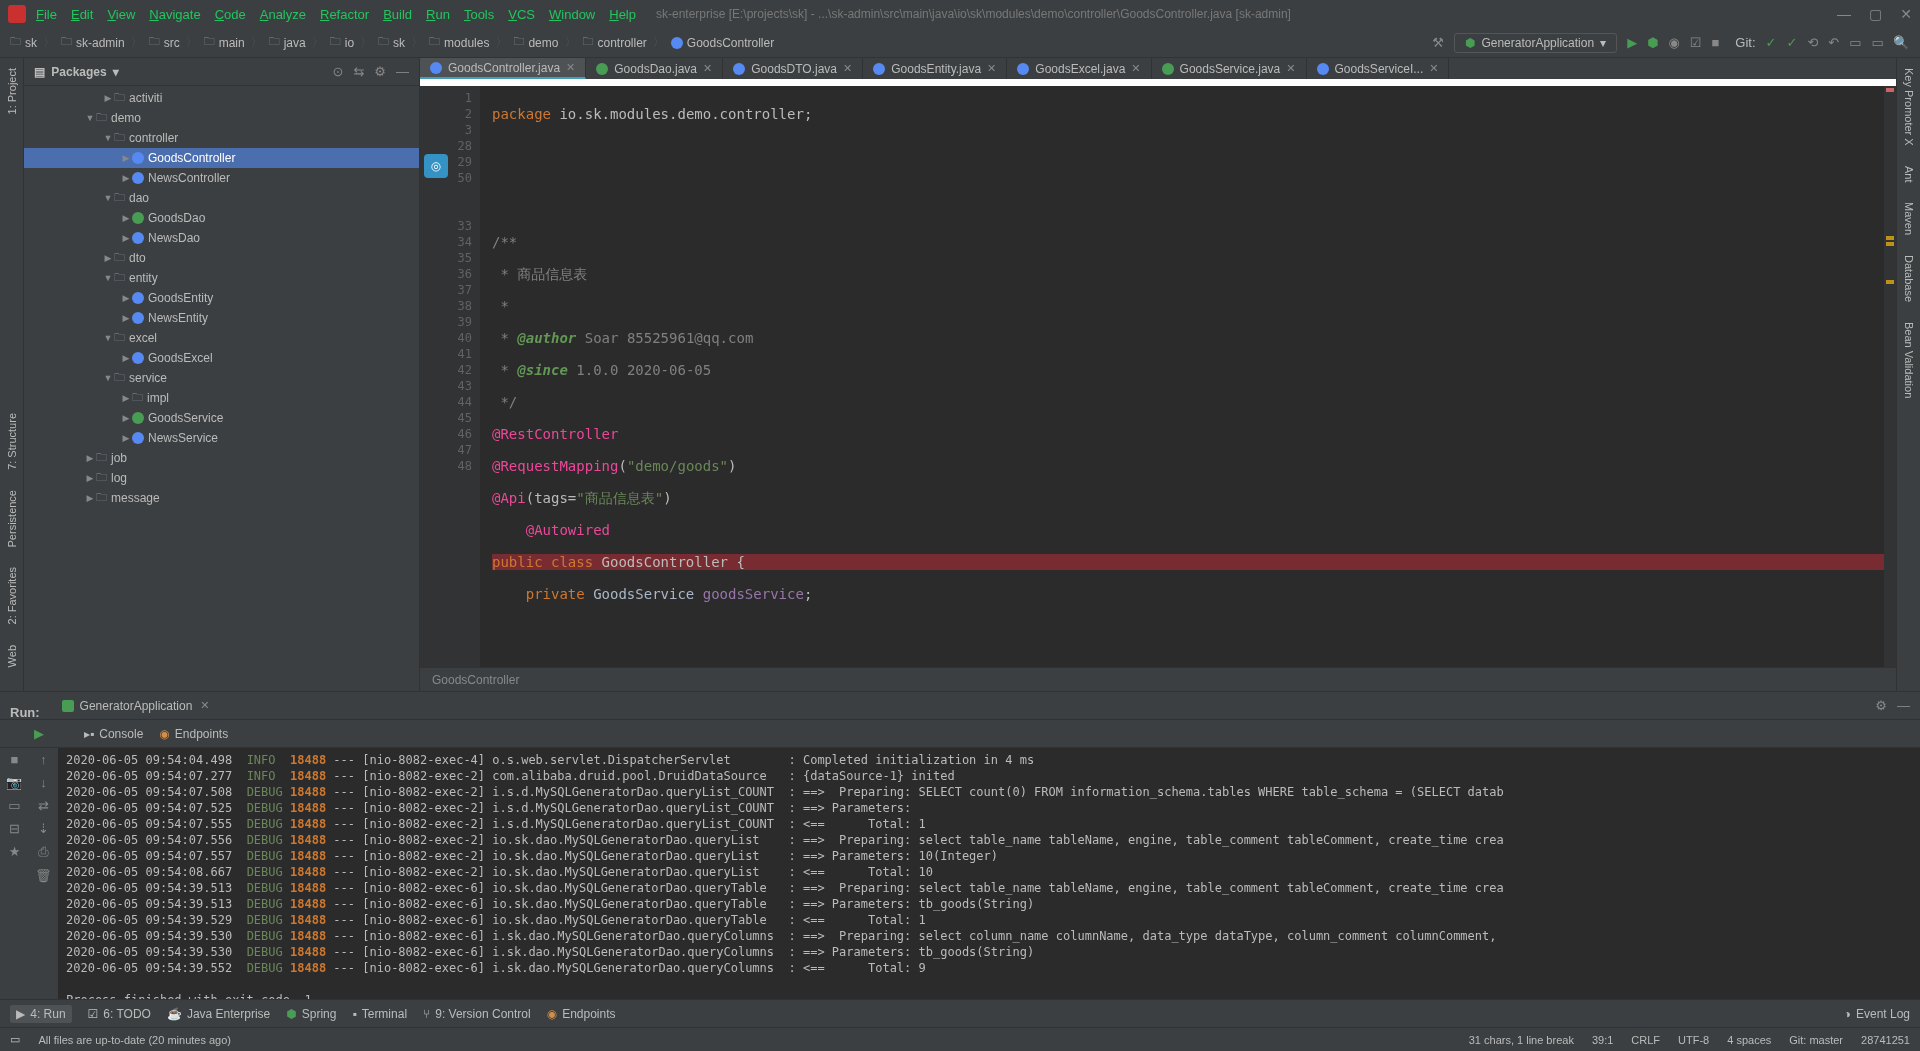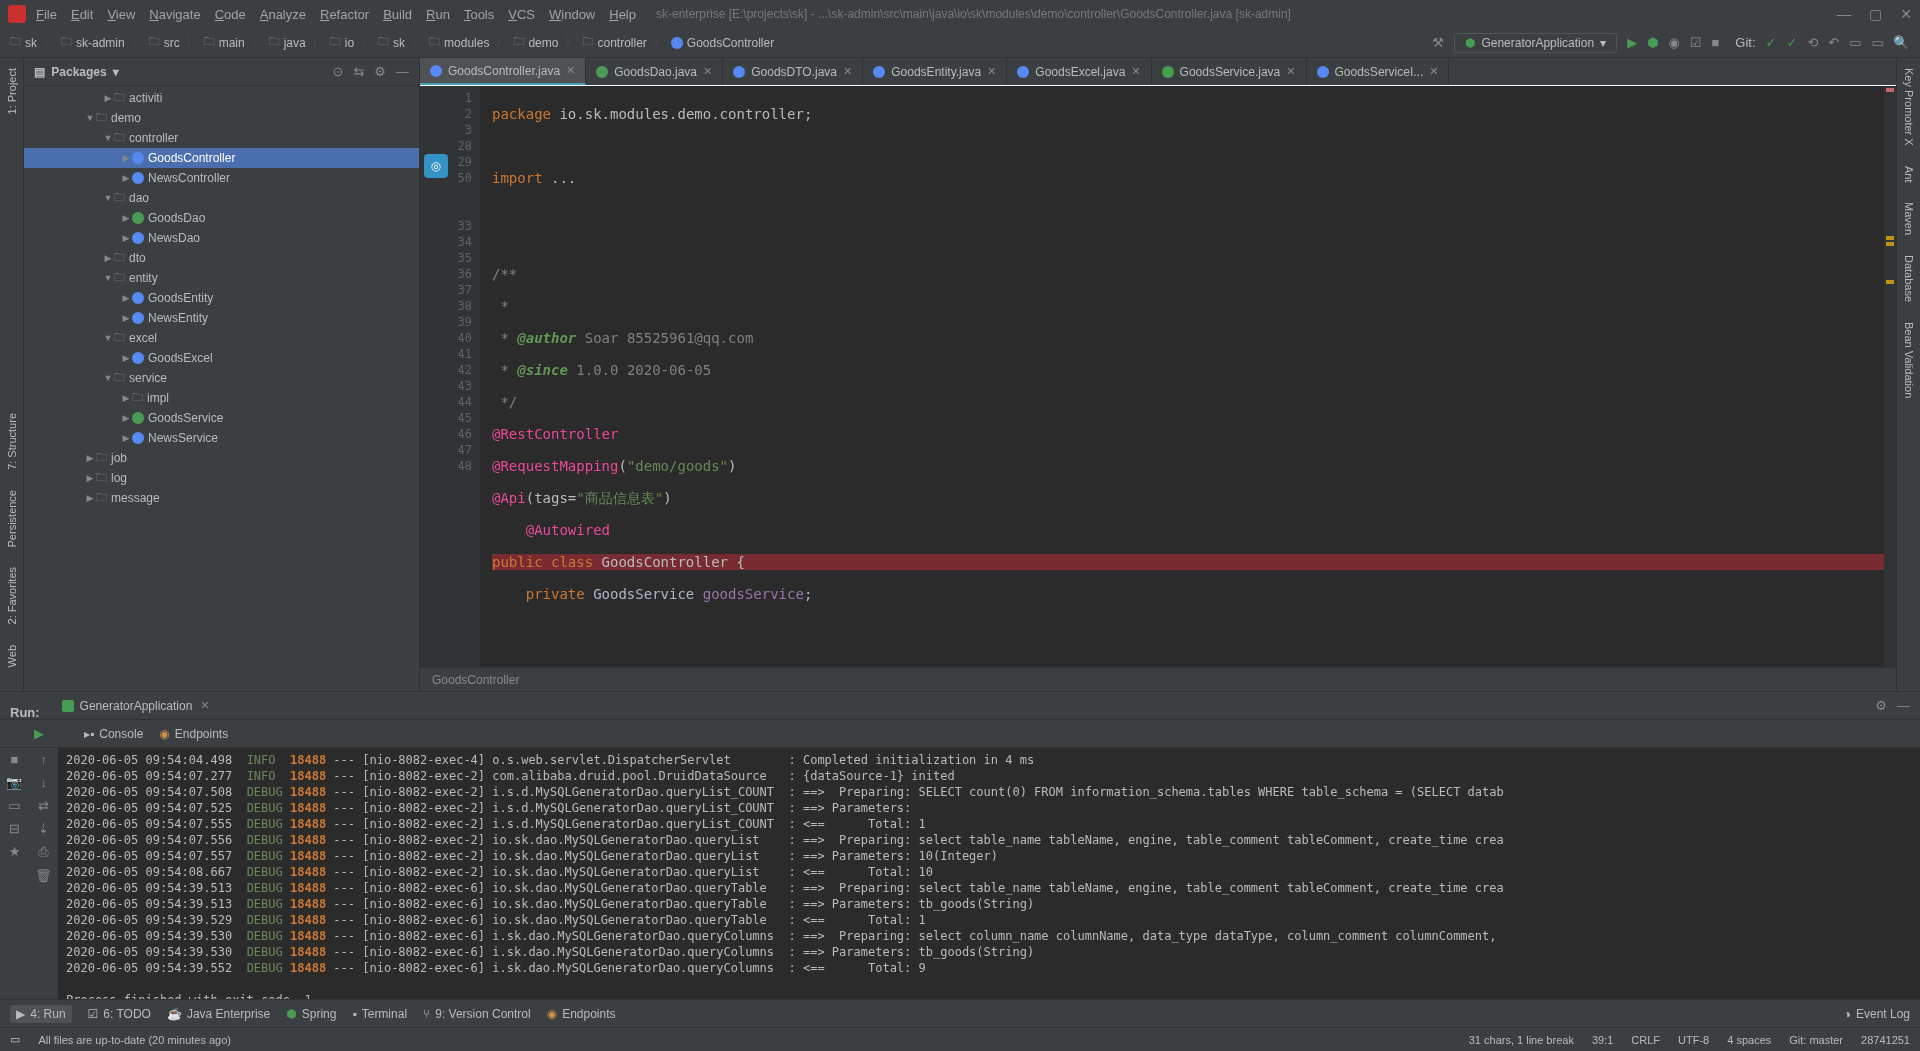--- a/index.html
+++ b/index.html
@@ -2,21 +2,21 @@
 <html><head>
   <meta charset="utf-8">
   <style>
     * { margin: 0; padding: 0; box-sizing: border-box; }
     body { font-family: "Segoe UI", Arial, sans-serif; font-size: 13px; background: #2b2b2b; color: #bbbbbb; width: 1920px; height: 1051px; overflow: hidden; }
     
     
     .title-bar { height: 28px; background: #3c3f41; display: flex; align-items: center; padding: 0 8px; }
     .title-bar .logo { width: 18px; height: 18px; background: #c93030; border-radius: 3px; margin-right: 10px; }
     .menu-bar { display: flex; gap: 14px; }
-    .menu-item { color: #a3a3a3; cursor: pointer; }
+    .menu-item { color: #22c55e; cursor: pointer; }
     .menu-item u { text-decoration: underline; }
     .title-text { margin-left: 20px; color: #787878; font-size: 12px; flex: 1; }
     .window-controls { display: flex; gap: 18px; margin-left: auto; }
     .window-control { color: #888; font-size: 14px; cursor: pointer; }
     
     
     .toolbar { height: 30px; background: #3c3f41; display: flex; align-items: center; padding: 2px 10px; border-bottom: 1px solid #323232; }
     .breadcrumb { display: flex; align-items: center; gap: 4px; font-size: 12px; }
     .breadcrumb-item { display: flex; align-items: center; gap: 4px; color: #bbbbbb; cursor: pointer; }
     .breadcrumb-sep { color: #555; margin: 0 2px; }
@@ -46,21 +46,21 @@
     .tree { flex: 1; overflow-y: auto; padding: 2px 0; font-size: 12px; }
     .tree-node { height: 20px; display: flex; align-items: center; padding-left: 6px; cursor: pointer; }
     .tree-node.selected { background: #4b6eaf; color: #fff; }
     .tree-arrow { width: 12px; color: #888; font-size: 9px; text-align: center; }
     .tree-folder { color: #87939a; font-size: 11px; margin-right: 4px; }
     .tree-class { width: 12px; height: 12px; border-radius: 50%; background: #499c54; margin-right: 4px; display: inline-block; }
     .tree-class.blue { background: #568af2; }
     
     
     .editor-area { flex: 1; display: flex; flex-direction: column; background: #2b2b2b; position: relative; }
-    .editor-tabs { height: 28px; background: #3c3f41; display: flex; align-items: center; overflow: hidden; border-bottom: 1px solid #ffffff; }
+    .editor-tabs { height: 28px; background: #3c3f41; display: flex; align-items: center; overflow: hidden; border-bottom: 7px solid #ffffff; }
     .editor-tab { height: 100%; display: flex; align-items: center; padding: 0 10px; gap: 6px; font-size: 12px; color: #bbbbbb; cursor: pointer; border-right: 1px solid #323232; white-space: nowrap; }
     .editor-tab.active { background: #4e5254; border-bottom: 2px solid #439eb8; }
     .editor-tab .class-ic { width: 12px; height: 12px; border-radius: 50%; background: #499c54; display: inline-block; }
     .editor-tab .class-ic.blue { background: #568af2; }
     .editor-tab .close { color: #888; font-size: 11px; }
     .editor-body { flex: 1; display: flex; overflow: hidden; position: relative; }
     .gutter { width: 60px; background: #313335; color: #606366; text-align: right; padding: 4px 8px 0 0; font-family: "Consolas", monospace; font-size: 12px; line-height: 16px; }
     .gutter-line { height: 16px; }
     .code { flex: 1; font-family: "Consolas", monospace; font-size: 14px; line-height: 16px; padding: 4px 0 0 12px; overflow: hidden; white-space: pre; }
     .code-line { height: 16px; }
@@ -384,24 +384,24 @@
           <div class="gutter-line">43</div>
           <div class="gutter-line">44</div>
           <div class="gutter-line">45</div>
           <div class="gutter-line">46</div>
           <div class="gutter-line">47</div>
           <div class="gutter-line">48</div>
         </div>
       <div class="code">
 <div class="code-line"><span class="kw">package</span><span> io.sk.modules.demo.controller;</span></div>
 <div class="code-line"></div>
-<div class="code-line"><span class="kw">import</span><span> ...</span></div>
 <div class="code-line"></div>
 <div class="code-line"></div>
 <div class="code-line"><span class="comment">/**</span></div>
+<div class="code-line"><span class="comment"> * 商品信息表</span></div>
 <div class="code-line"><span class="comment"> *</span></div>
 <div class="code-line"><span class="comment"> * </span><span class="comment-tag">@author</span><span class="comment"> Soar 85525961@qq.com</span></div>
 <div class="code-line"><span class="comment"> * </span><span class="comment-tag">@since</span><span class="comment"> 1.0.0 2020-06-05</span></div>
 <div class="code-line"><span class="comment"> */</span></div>
 <div class="code-line"><span class="ann">@RestController</span></div>
 <div class="code-line"><span class="ann">@RequestMapping</span><span>(</span><span class="str">"demo/goods"</span><span>)</span></div>
 <div class="code-line"><span class="ann">@Api</span><span>(tags=</span><span class="str">"商品信息表"</span><span>)</span></div>
 <div class="code-line"><span class="ann">    @Autowired</span></div>
 <div class="code-line active"><span class="kw">public</span><span class="kw"> class</span><span> GoodsController</span><span> {</span></div>
 <div class="code-line"><span class="kw">    private</span><span class="type"> GoodsService</span><span class="field"> goodsService</span><span>;</span></div>

